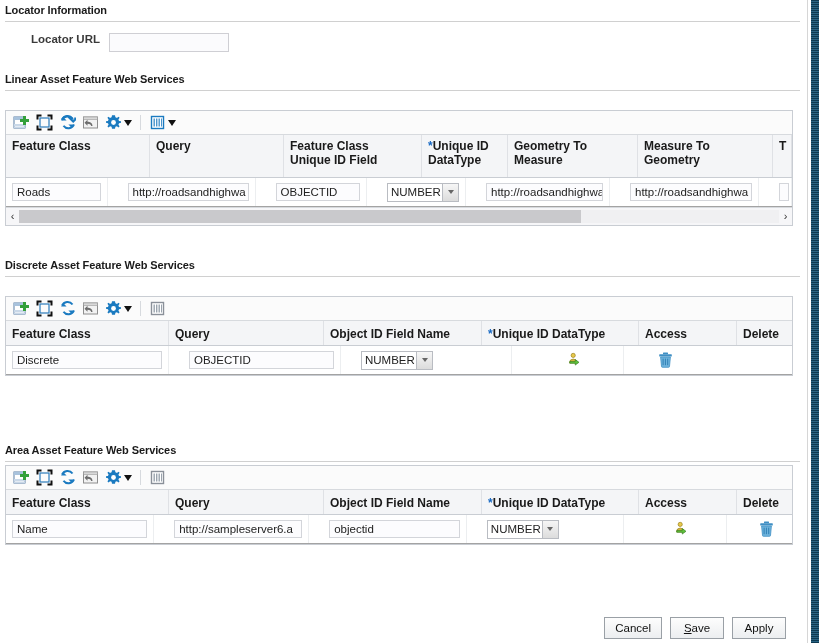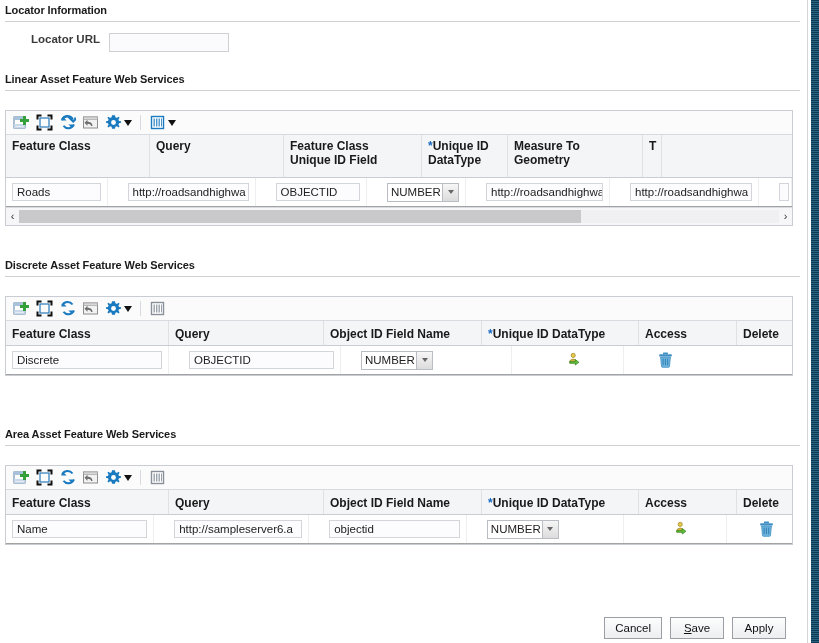--- a/index.html
+++ b/index.html
@@ -241,20 +241,21 @@
         </svg>
         <span class="caret"></span>
       </div>
     </div>
 
     <div class="ghead tall">
       <div class="gh" style="width:144px;">Feature Class</div>
       <div class="gh" style="width:134px;">Query</div>
       <div class="gh" style="width:138px;">Feature Class<br>Unique ID Field</div>
       <div class="gh" style="width:86px;"><span class="req">*</span>Unique ID<br>DataType</div>
+      <div class="gh" style="width:130px;">Geometry To<br>Measure</div>
       <div class="gh" style="width:135px;">Measure To<br>Geometry</div>
       <div class="gh" style="width:19px;">T</div>
     </div>
 
     <div class="grow">
       <div class="gc" style="width:144px;">
         <div class="cell-input">Roads</div>
       </div>
       <div class="gc" style="width:134px;">
         <div class="cell-input">http://roadsandhighwa</div>
@@ -383,21 +384,21 @@
           <rect x="5" y="0.6" width="5" height="1.6" rx="0.5" fill="#3f8fc4"></rect>
           <path d="M2.6 5 h9.8 l-0.9 9.4 a1 1 0 0 1 -1 .9 h-6 a1 1 0 0 1 -1 -.9 z" fill="#6fb4dd" stroke="#3f8fc4" stroke-width="0.8"></path>
           <rect x="4.6" y="6.6" width="1" height="6.6" fill="#2f7fb4"></rect>
           <rect x="6.9" y="6.6" width="1" height="6.6" fill="#2f7fb4"></rect>
           <rect x="9.2" y="6.6" width="1" height="6.6" fill="#2f7fb4"></rect>
         </svg>
       </div>
     </div>
   </div>
 
-  <div style="position:absolute;left:5px;top:428px;width:795px;">
+  <div style="position:absolute;left:5px;top:444px;width:795px;">
     <div class="sec-title">Area Asset Feature Web Services</div>
     <div class="sec-rule"></div>
   </div>
 
   <div class="tbl-block" style="position:absolute;left:5px;top:465px;width:788px;">
     <div class="toolbar">
       <div class="tb-btn">
         <svg class="tb-ico" viewBox="0 0 17 17">
           <rect x="1" y="3" width="11" height="11" fill="#ffffff" stroke="#5b7fa6" stroke-width="1"></rect>
           <rect x="1" y="3" width="11" height="3" fill="#a8c2dc"></rect>

